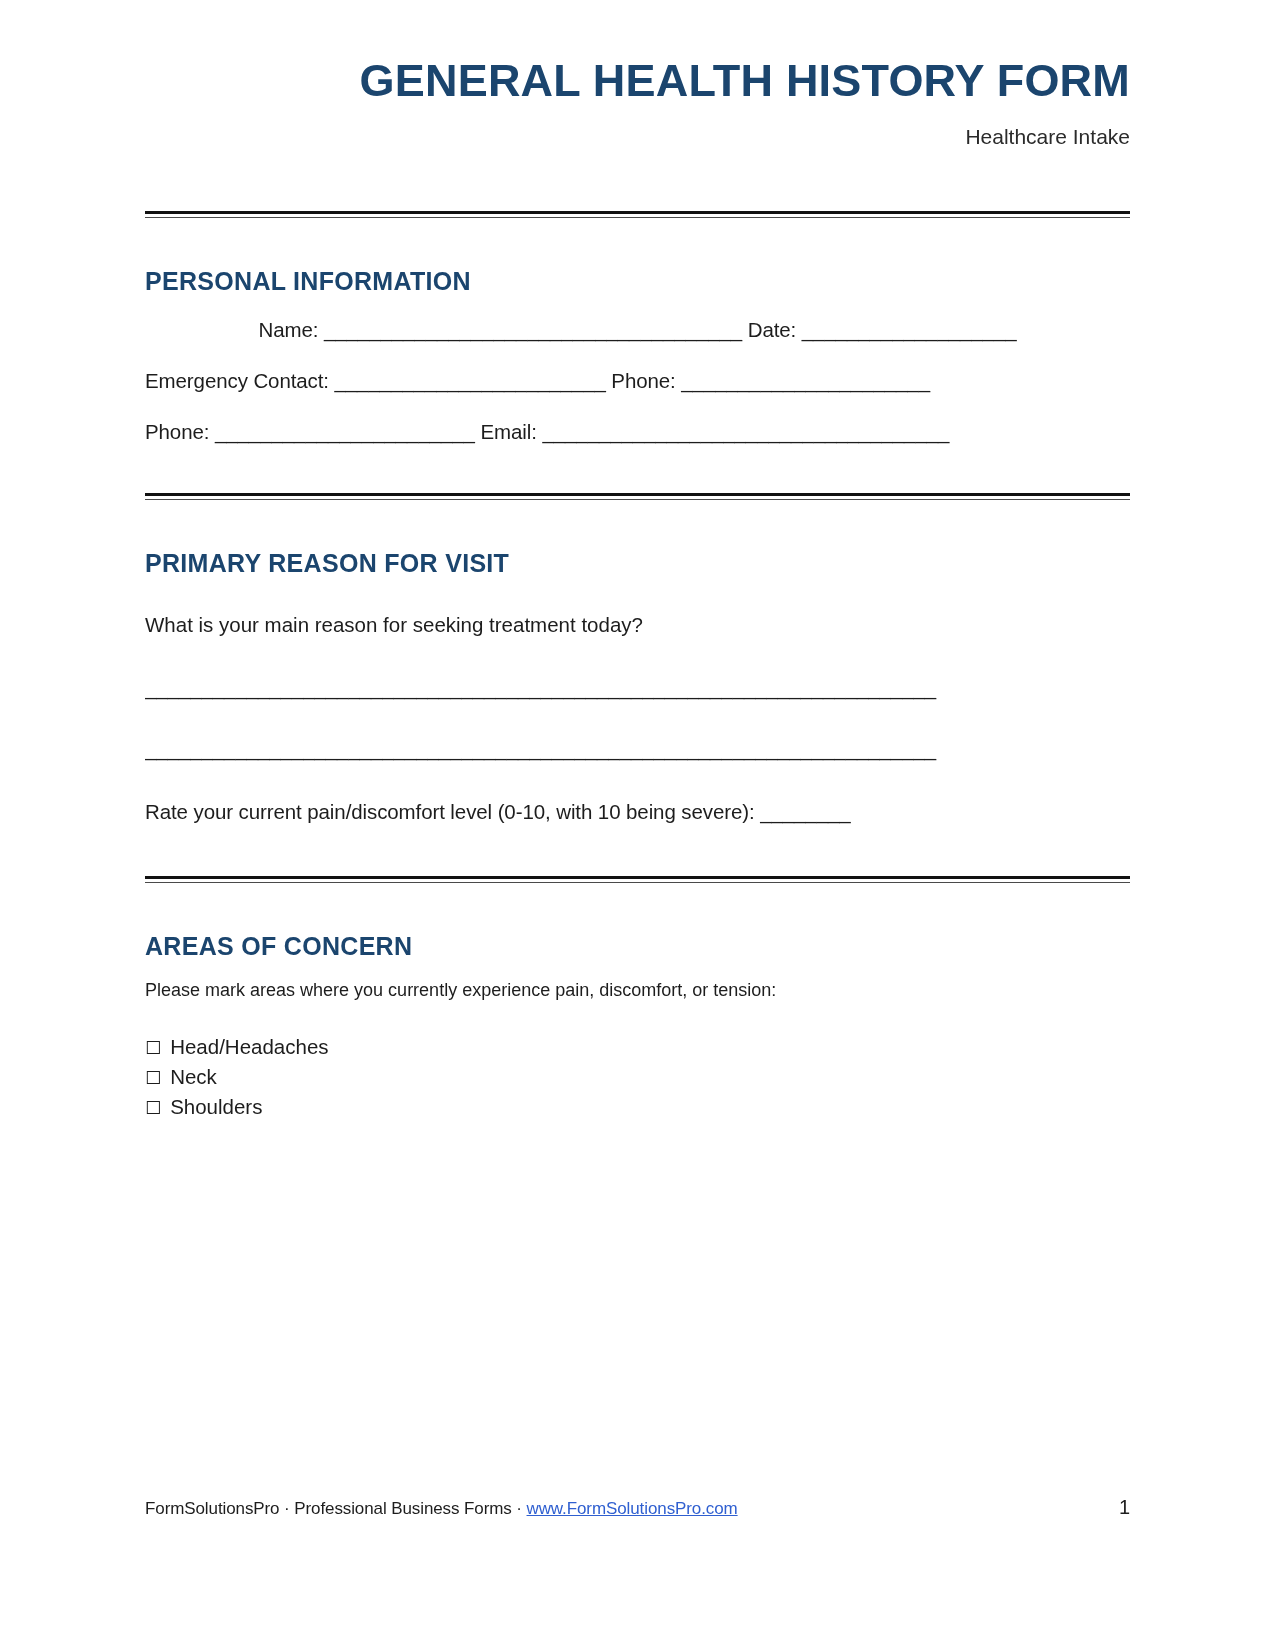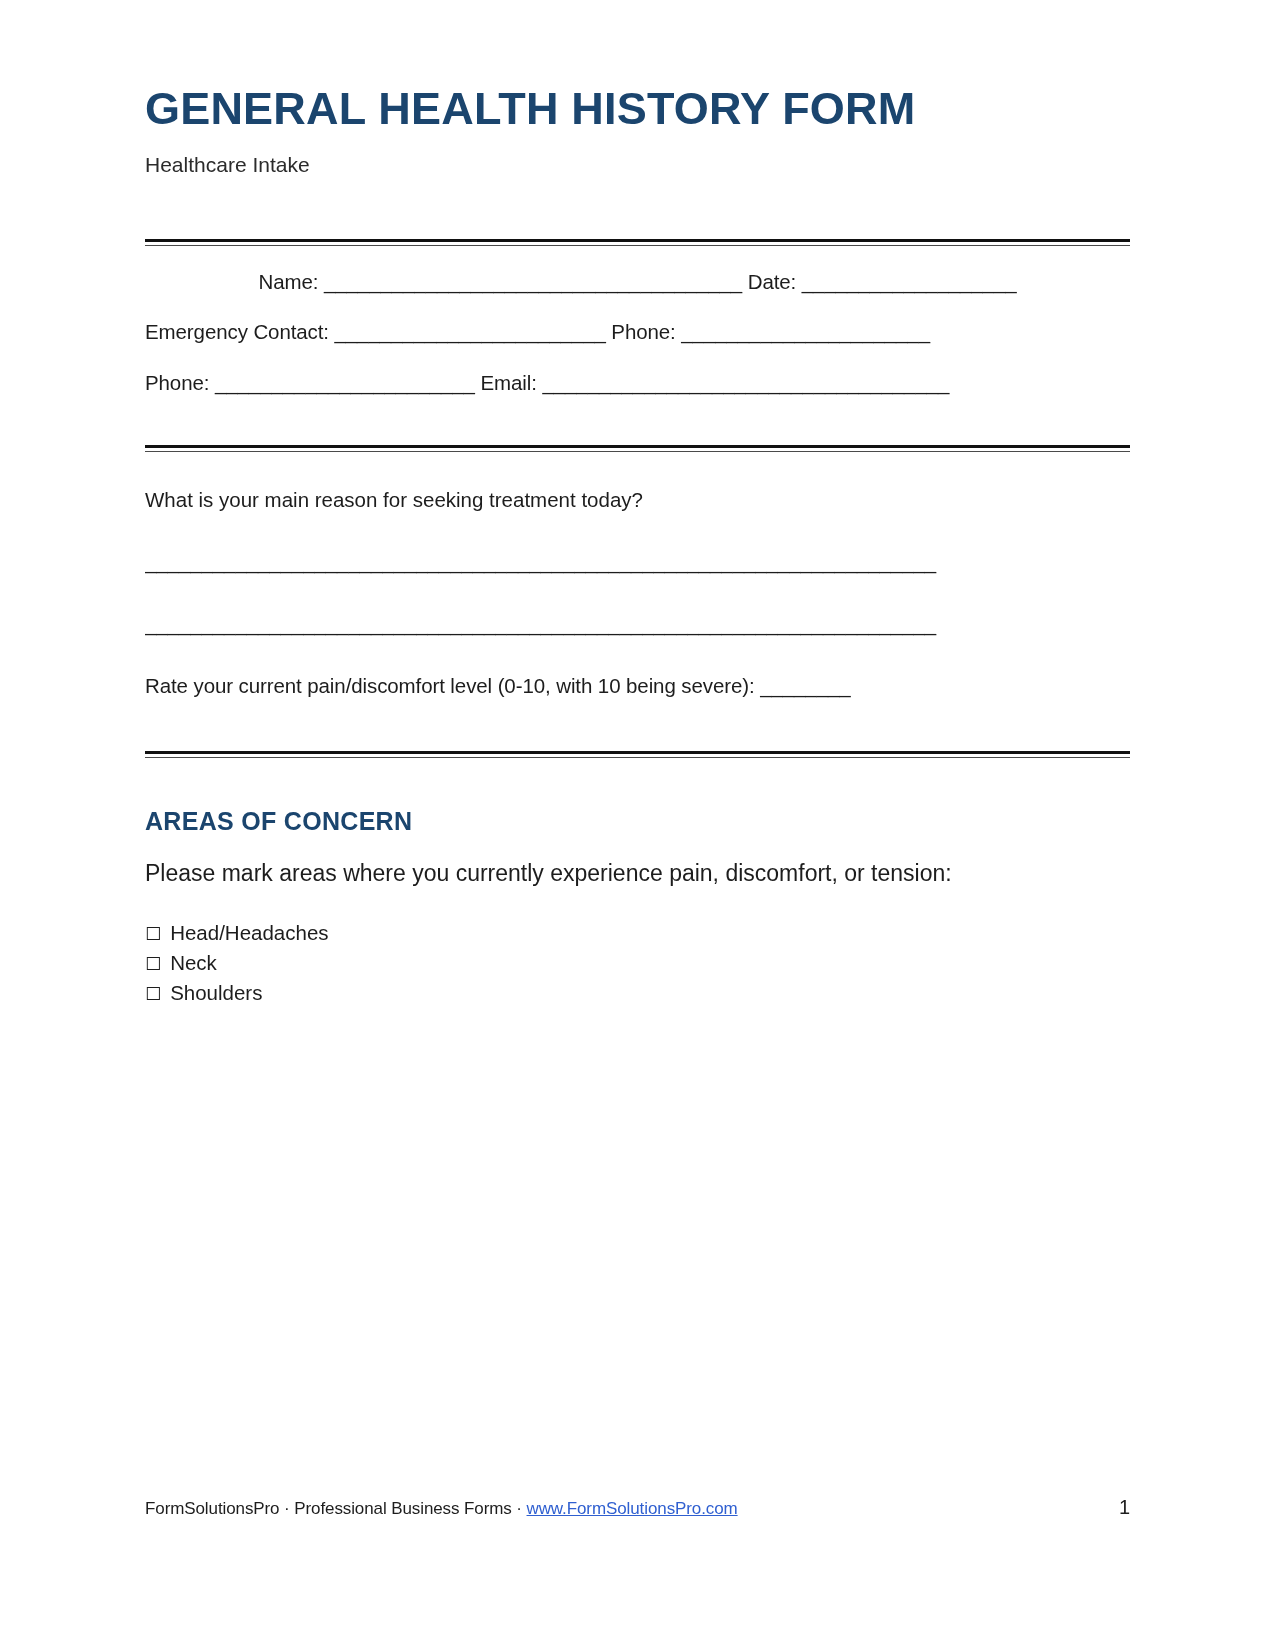--- a/index.html
+++ b/index.html
@@ -19,22 +19,22 @@
   .page {
     position: relative;
     width: 1275px;
     height: 1650px;
     box-sizing: border-box;
     padding: 0 145px;
   }
 
   
   .doc-header {
-    padding-top: 84px;
-    text-align: left;
+    padding-top: 56px;
+    text-align: right;
   }
   .doc-title {
     font-size: 45px;
     font-weight: 700;
     letter-spacing: 0.2px;
     color: #1b456e;
     line-height: 1.1;
     margin: 0;
     white-space: nowrap;
   }
@@ -107,21 +107,21 @@
   .rate-line {
     font-size: 20.5px;
     color: #1d1d1d;
     line-height: 1.2;
     margin-top: 38px;
     white-space: nowrap;
     letter-spacing: -0.1px;
   }
 
   .instruction {
-    font-size: 23px;
+    font-size: 18px;
     color: #1d1d1d;
     line-height: 1.3;
   }
 
   .checkbox-list {
     margin-top: 29px;
   }
   .checkbox-item {
     font-size: 20.5px;
     color: #1d1d1d;
@@ -170,32 +170,34 @@
   <div class="doc-header">
     <h1 class="doc-title">GENERAL HEALTH HISTORY FORM</h1>
     <p class="doc-subtitle">Healthcare Intake</p>
   </div>
 
   <div class="rule-wrap divider-1">
     <div class="rule-top"></div>
     <div class="rule-bottom"></div>
   </div>
 
+  <h2 class="section-title">PERSONAL INFORMATION</h2>
 
   <div class="field-list">
     <div class="field-row">Name: _____________________________________ Date: ___________________</div>
     <div class="field-row">Emergency Contact: ________________________ Phone: ______________________</div>
     <div class="field-row">Phone: _______________________ Email: ____________________________________</div>
   </div>
 
   <div class="rule-wrap divider-2">
     <div class="rule-top"></div>
     <div class="rule-bottom"></div>
   </div>
 
+  <h2 class="section-title">PRIMARY REASON FOR VISIT</h2>
 
   <p class="q-text">What is your main reason for seeking treatment today?</p>
 
   <div class="answer-line">______________________________________________________________________</div>
   <div class="answer-line">______________________________________________________________________</div>
 
   <div class="rate-line">Rate your current pain/discomfort level (0-10, with 10 being severe): ________</div>
 
   <div class="rule-wrap divider-3">
     <div class="rule-top"></div>

